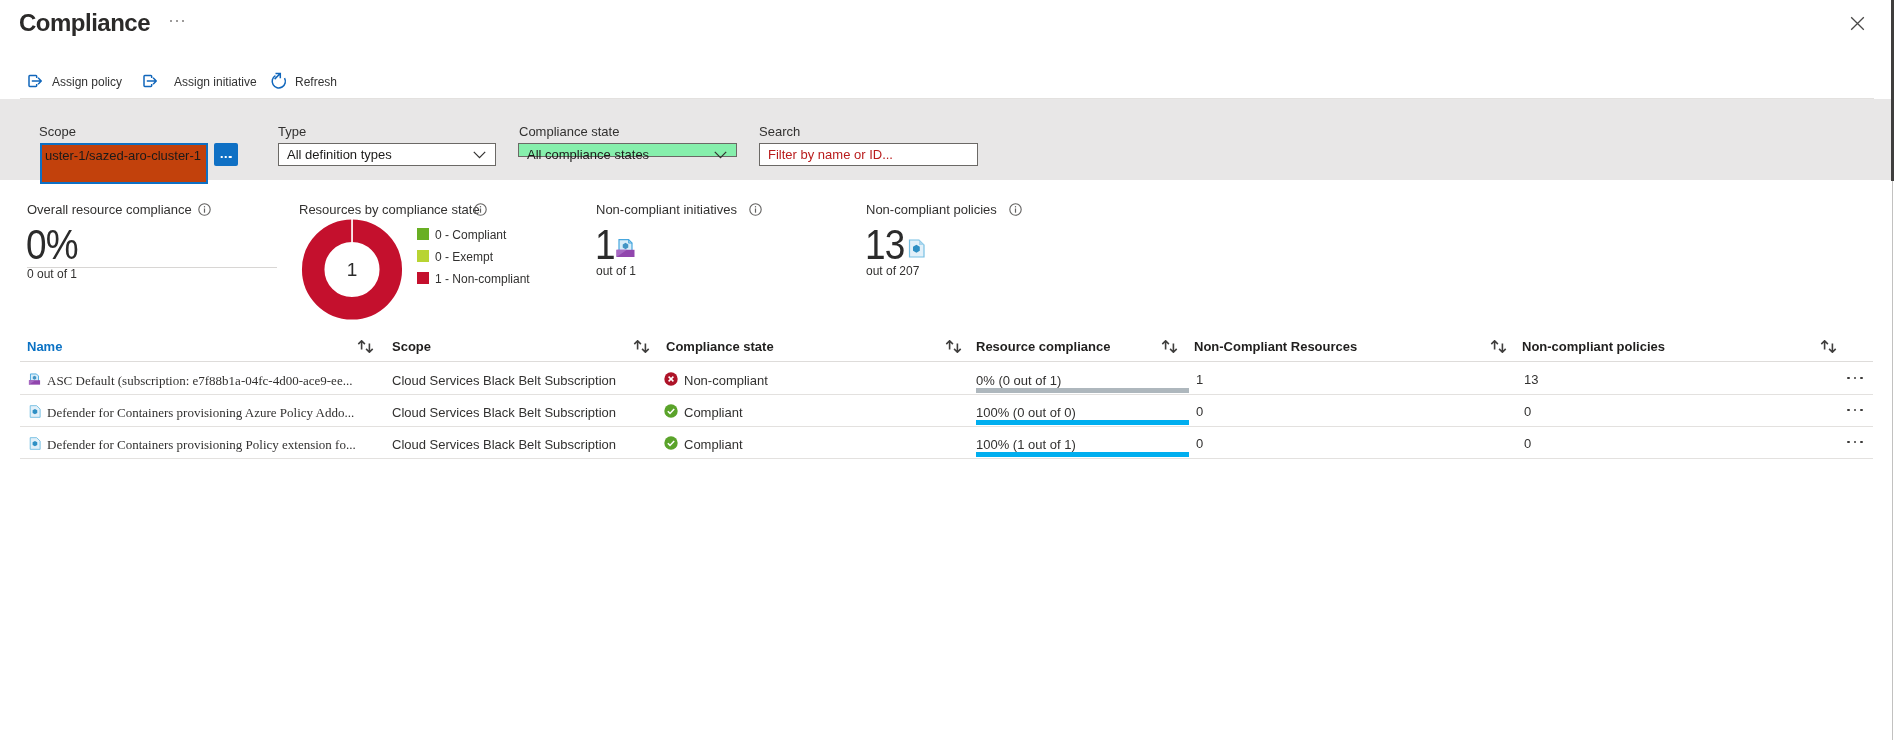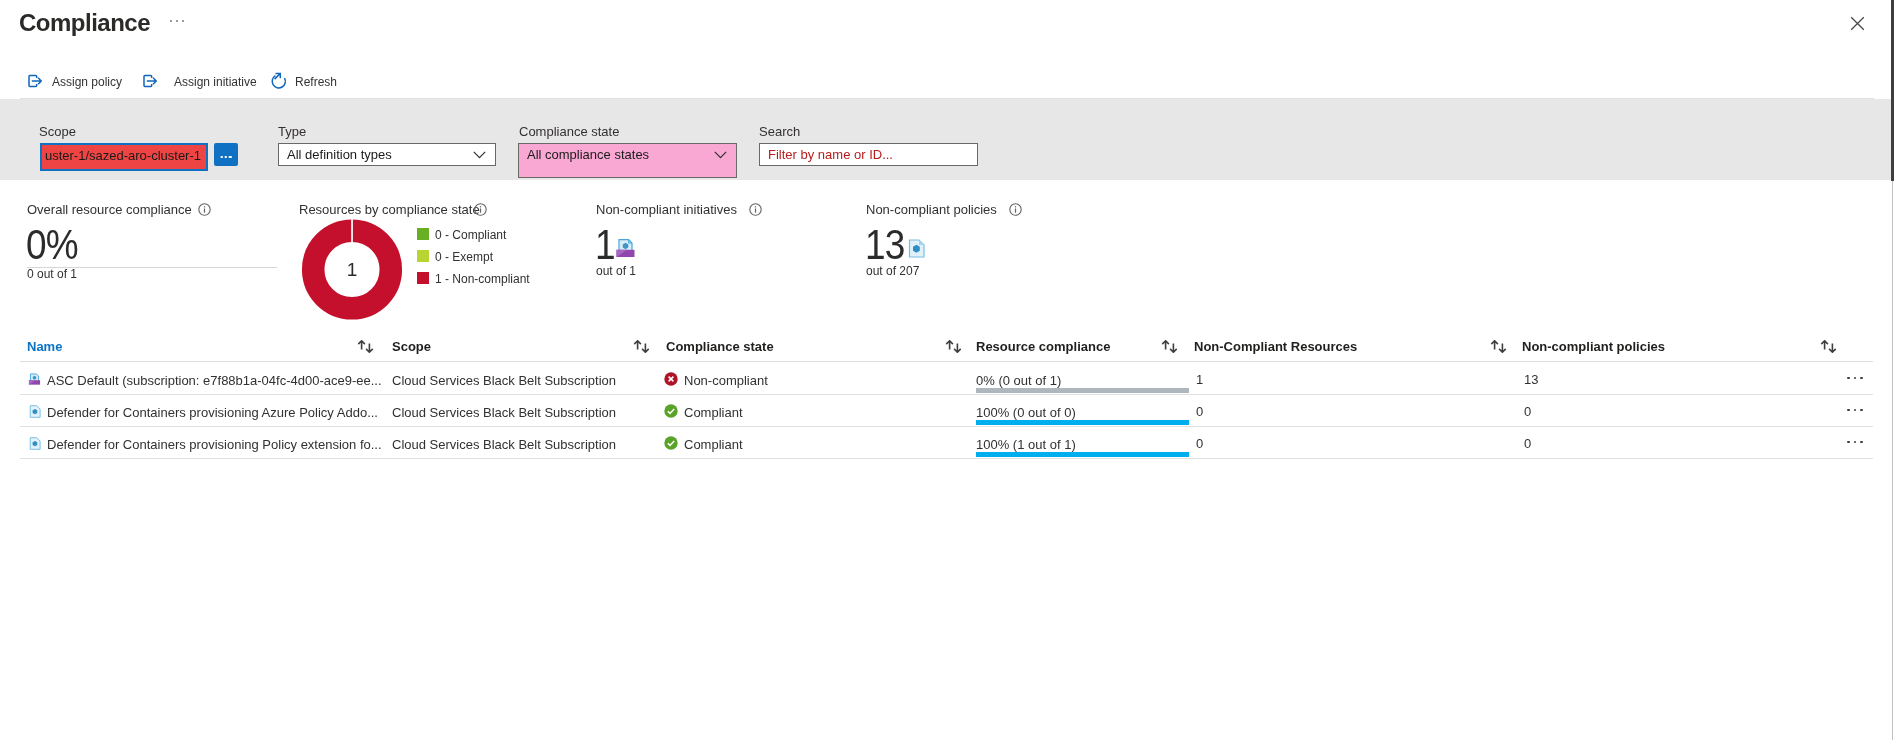--- a/index.html
+++ b/index.html
@@ -1,21 +1,21 @@
 <!DOCTYPE html>
 <html><head>
 <meta charset="utf-8">
 <style>
 * { margin:0; padding:0; box-sizing:border-box; }
 html,body { width:1894px; height:740px; background:#fff; font-family:"Liberation Sans", sans-serif; color:#323130; overflow:hidden; }
 .abs { position:absolute; }
 #page { position:relative; width:1894px; height:740px; }
 .t13 { font-size:12px; line-height:16px; }
 .lbl { font-size:13px; color:#323130; }
-.link { color:#0b72c4; }
+.link { color:#0b72c4;font-family:Liberation Serif, serif; }
 .bignum { font-size:42px; line-height:42px; color:#2b2b2b; letter-spacing:-1px; transform:scaleX(0.88); transform-origin:left top; }
 .hdr { font-size:13px; font-weight:bold; color:#201f1e; }
 .cell { font-size:13px; color:#323130; }
 .dots3 { display:flex; gap:3.9px; }
 .dots3 span { display:block; width:2.7px; height:2.7px; border-radius:50%; background:#3b3a39; }
 </style>
 </head>
 <body>
 <div id="page">
 
@@ -46,41 +46,41 @@
     <path d="M14.53 6.03 A6.6 6.6 0 1 1 5.43 3.61" fill="none" stroke="#1066bb" stroke-width="1.5"></path>
     <path d="M4.6 7.1 L10.0 1.7 M5.5 1.4 H10.3 V6.2" fill="none" stroke="#1066bb" stroke-width="1.5"></path>
   </svg>
   <div class="abs t13" style="left:295px; top:74px; color:#333;">Refresh</div>
 
   <div class="abs" style="left:20px; top:98px; width:1854px; height:1px; background:#e3e1df;"></div>
 
   <div class="abs" style="left:0px; top:99px; width:1891px; height:81px; background:#e8e7e7;"></div>
 
   <div class="abs lbl" style="left:39px; top:124px;">Scope</div>
-  <div class="abs" style="left:40px; top:143px; width:168px; height:28px; background:#ef4444; border:2px solid #0f70c4; overflow:hidden;">
+  <div class="abs" style="left:40px; top:143px; width:168px; height:41px; background:#c2410c; border:2px solid #0f70c4; overflow:hidden;">
     <span style="position:absolute; right:5px; top:3px; font-size:13px; white-space:nowrap; color:#1b1a19;">uster-1/sazed-aro-cluster-1</span>
   </div>
   <div class="abs" style="left:214px; top:143px; width:24px; height:23px; background:#0f70c4; border-radius:2px;">
     <div style="position:absolute; left:50%; transform:translateX(-50%); top:13px; display:flex; gap:2px;">
         <span style="width:2.2px;height:2.2px;background:#fff;"></span>
         <span style="width:2.2px;height:2.2px;background:#fff;"></span>
         <span style="width:2.2px;height:2.2px;background:#fff;"></span>
       </div>
   </div>
 
   <div class="abs lbl" style="left:278px; top:124px;">Type</div>
   <div class="abs" style="left:278px; top:143px; width:218px; height:23px; background:#fff; border:1px solid #6b6966;">
     <span style="position:absolute; left:8px; top:3px; font-size:13px; color:#1b1a19;">All definition types</span>
     <svg style="position:absolute; right:9px; top:7px;" width="13" height="8" viewBox="0 0 13 8">
         <path d="M0.8 0.8 L6.5 6.6 L12.2 0.8" fill="none" stroke="#323130" stroke-width="1.2"></path>
       </svg>
   </div>
 
   <div class="abs lbl" style="left:519px; top:124px;">Compliance state</div>
-  <div class="abs" style="left:518px; top:143px; width:219px; height:35px; background:#f9a8d4; border:1px solid #6b6966;">
+  <div class="abs" style="left:518px; top:143px; width:219px; height:14px; background:#86efac; border:1px solid #6b6966;">
     <span style="position:absolute; left:8px; top:3px; font-size:13px; color:#1b1a19;">All compliance states</span>
     <svg style="position:absolute; right:9px; top:7px;" width="13" height="8" viewBox="0 0 13 8">
         <path d="M0.8 0.8 L6.5 6.6 L12.2 0.8" fill="none" stroke="#323130" stroke-width="1.2"></path>
       </svg>
   </div>
 
   <div class="abs lbl" style="left:759px; top:124px;">Search</div>
   <div class="abs" style="left:759px; top:143px; width:219px; height:23px; background:#fff; border:1px solid #6b6966;">
     <span style="position:absolute; left:8px; top:3px; font-size:13px; color:#b91c1c;">Filter by name or ID...</span>
   </div>

